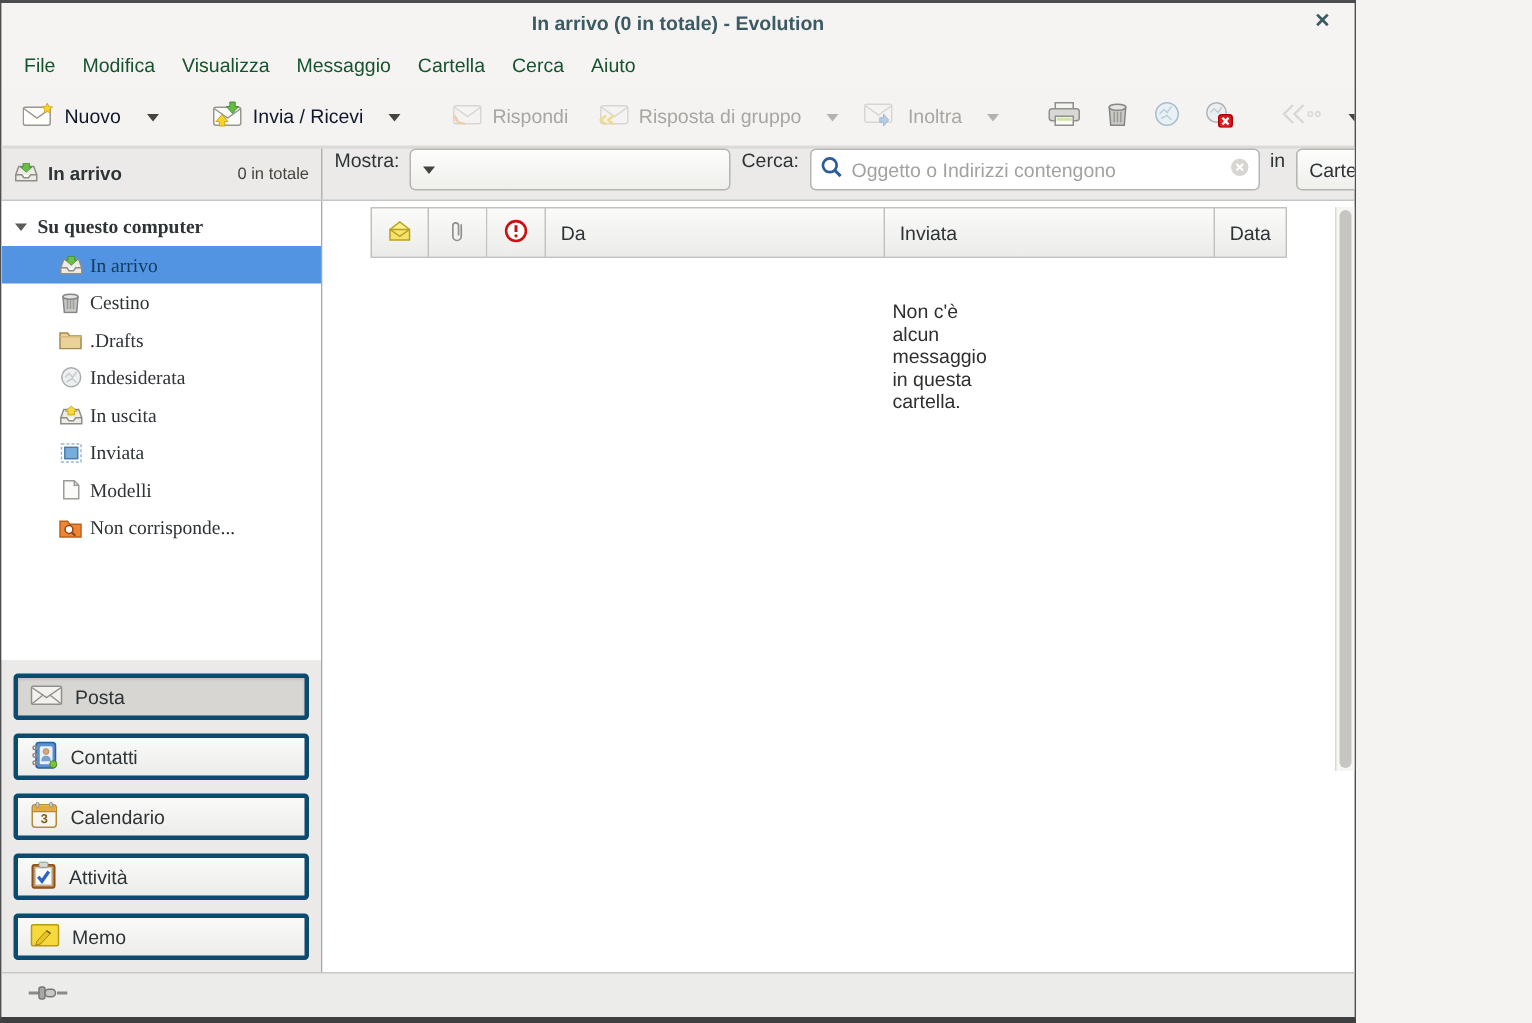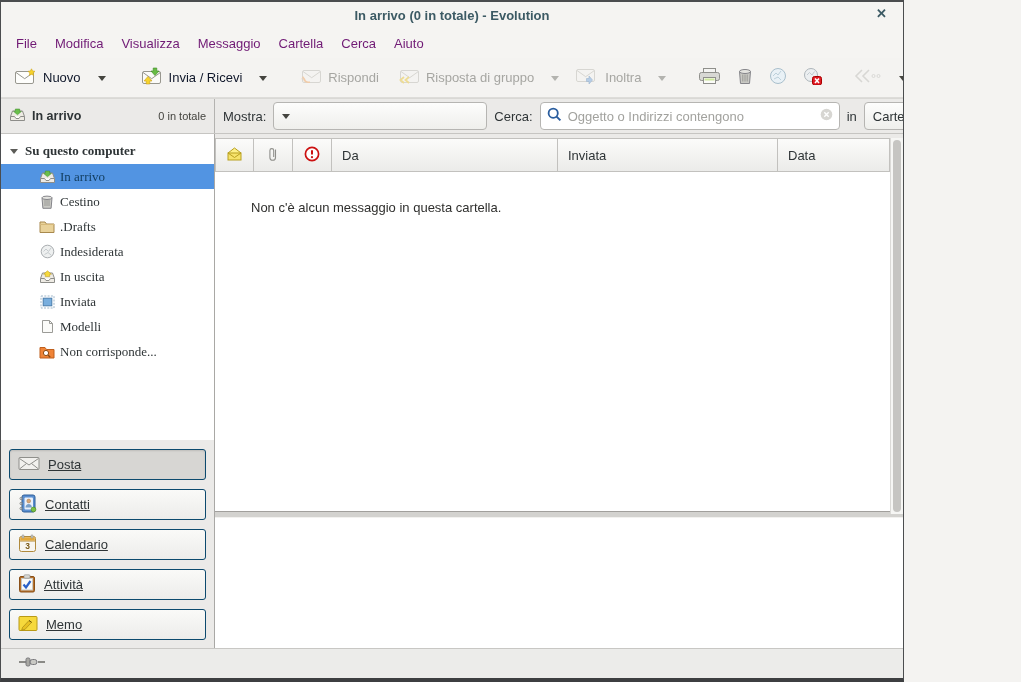--- a/index.html
+++ b/index.html
@@ -8,40 +8,40 @@
   .window { position:relative; width:904px; height:682px; display:flex; flex-direction:column;
             border:1px solid #4b4d4f; border-top-width:2px; border-bottom:4px solid #3d3f41; background:#f4f3f1; overflow:hidden; }
 
   
   .titlebar { height:26px; display:flex; align-items:center; justify-content:center; position:relative; background:#f5f4f2; flex:0 0 auto; }
   .titlebar .title { font-weight:bold; color:#3c5a64; font-size:13px; }
   .titlebar .close { position:absolute; right:16px; top:4px; font-size:13px; font-weight:bold; color:#3c5a64; cursor:default; line-height:16px; }
 
   
   .menubar { height:30px; display:flex; align-items:center; padding-left:6px; flex:0 0 auto; background:#f5f4f2; }
-  .menubar .mitem { padding:4px 9px; color:#701a75; }
+  .menubar .mitem { padding:4px 9px; color:#14532d; }
 
   
   .toolbar { height:40px; display:flex; align-items:center; padding:0 6px; gap:2px; flex:0 0 auto; background:#f4f3f1; border-bottom:1px solid #dddcd9; }
   .tbtn { display:flex; align-items:center; gap:6px; padding:5px 8px; border-radius:3px; white-space:nowrap; }
   .tbtn .lbl { font-size:13px; color:#0f172a; }
   .tbtn.disabled .lbl { color:#a6a6a2; }
   .tbtn.disabled svg { opacity:0.5; }
   .arrow-down { width:0; height:0; border:4px solid transparent; border-top:5px solid #44443f; margin-top:5px; }
   .tbtn.disabled .arrow-down { border-top-color:#b3b3af; }
   .tsep { width:1px; height:24px; background:#d8d7d4; margin:0 7px; }
   .spacer { flex:1; }
   .icon-only { padding:5px 7px; }
 
   
   .filterbar { height:36px; display:flex; align-items:stretch; flex:0 0 auto; background:#ebeae8; border-top:1px solid #d9d8d5; border-bottom:1px solid #c6c5c2; }
   .folderinfo { width:214px; flex:0 0 auto; display:flex; align-items:center; gap:6px; padding:0 8px 0 8px; border-right:1px solid #b4b3b0; }
   .folderinfo .fname { font-weight:bold; font-size:12.5px; }
   .folderinfo .fcount { margin-left:auto; font-size:11px; color:#44443f; }
-  .filter-rest { flex:1; display:flex; align-items:center; gap:7px; padding:0 6px 0 8px; }
+  .filter-rest { flex:1; display:flex; align-items:flex-start; gap:7px; padding:0 6px 0 8px; }
   .flabel { font-size:13px; color:#2e3436; }
   .dropdown { height:28px; display:flex; align-items:center; border:1px solid #b6b5b2; border-radius:4px;
               background:linear-gradient(#fdfdfc,#efefec); padding:0 8px; }
   .dropdown .dd-text { flex:1; text-align:center; font-size:13px; }
   .dd-show { width:214px; }
   .dd-scope { width:140px; }
   .dd-scope .dd-text { text-align:left; }
   .searchbox { width:300px; height:28px; display:flex; align-items:center; gap:6px; background:#fff; border:1px solid #b6b5b2; border-radius:4px; padding:0 6px; }
   .searchbox input { flex:1; border:none; outline:none; font-size:13px; font-family:"Liberation Sans",sans-serif; color:#ec4899; background:transparent; }
   .searchbox input::placeholder { color:#a2a29e; }
@@ -52,27 +52,27 @@
   
   .sidebar { width:214px; flex:0 0 auto; display:flex; flex-direction:column; border-right:1px solid #a9a8a5; background:#ebeae8; }
   .tree { flex:1; background:#ffffff; padding-top:4px; overflow:hidden;font-family:Liberation Serif, serif; }
   .tree-group-header { display:flex; align-items:center; gap:7px; height:26px; padding-left:9px; font-weight:bold; }
   .tree-item { display:flex; align-items:center; gap:4px; height:25px; padding-left:37px; }
   .tree-item.selected { background:#5294e2; color:#113c5e; }
   .expander { width:0; height:0; border:4px solid transparent; border-top:5px solid #5c5c58; margin-top:4px; }
   .ticon { width:18px; display:flex; justify-content:center; }
 
   .switcher { flex:0 0 auto; padding:9px 8px 8px 8px; display:flex; flex-direction:column; gap:9px; }
-  .swbtn { height:31px; display:flex; align-items:center; gap:8px; padding:0 8px; border:1px solid #0c4a6e; border-radius:3px;
-           background:linear-gradient(#fafaf8,#ececeа); background:linear-gradient(#fafaf8,#ececea);text-decoration:underline; }
+  .swbtn { height:31px; display:flex; align-items:center; gap:8px; padding:0 8px; border:3px solid #0c4a6e; border-radius:3px;
+           background:linear-gradient(#fafaf8,#ececeа); background:linear-gradient(#fafaf8,#ececea); }
   .swbtn.active { background:#d7d6d3; box-shadow:inset 0 1px 2px rgba(0,0,0,0.12); }
   .swbtn .swlbl { font-size:13px; }
 
   
-  .main { flex:1; display:flex; flex-direction:column; min-width:0; background:#fff; position:relative; }
+  .main { flex:1; display:flex; flex-direction:column; min-width:0; background:#fff; position:relative;align-items:center; }
   .header-gap { height:4px; background:#ebeae8; flex:0 0 auto; }
   .mlist-header { height:34px; display:flex; flex:0 0 auto; padding-right:13px; }
   .hcell { border:1px solid #c2c1be; border-left:none; background:linear-gradient(#fbfbfa,#ebebe9); display:flex; align-items:center; padding:0 10px; }
   .hcell:first-child { border-left:1px solid #c2c1be; }
   .hcell.iconcol { width:39px; flex:0 0 auto; justify-content:center; padding:0; }
   .hcell.col-da { width:226px; flex:0 0 auto; }
   .hcell.col-oggetto { width:220px; flex:0 0 auto; }
   .hcell.col-data { flex:1; }
   .listarea { flex:1; position:relative; background:#fff; }
   .empty-text { position:absolute; left:36px; top:28px; color:#2f2f2d; }

